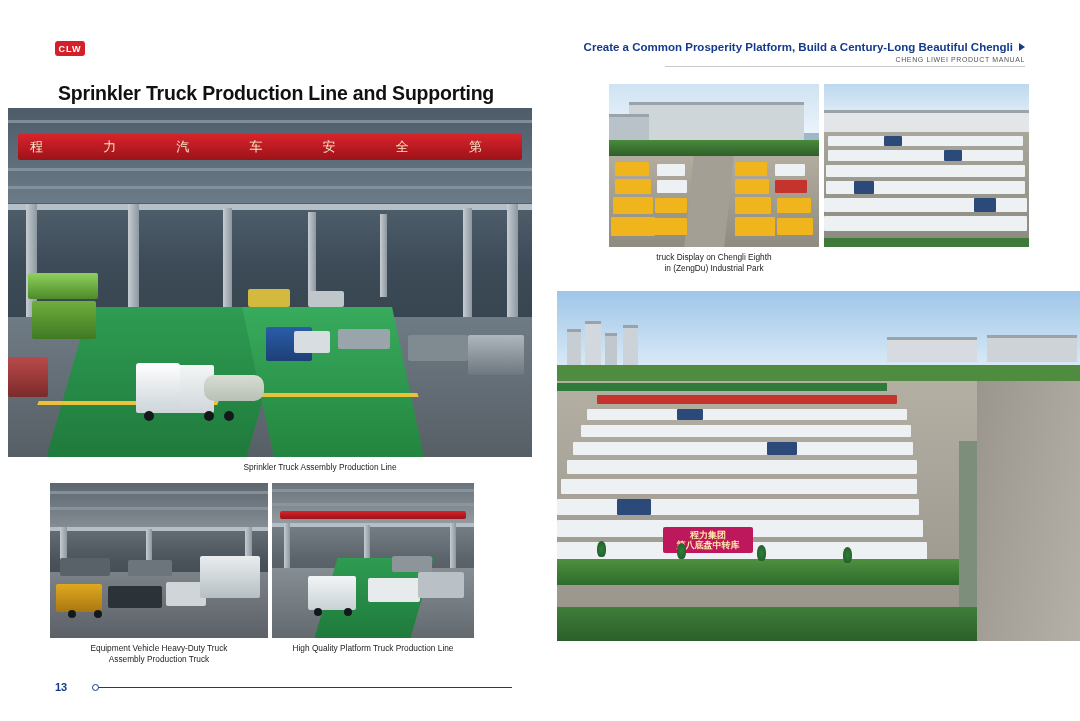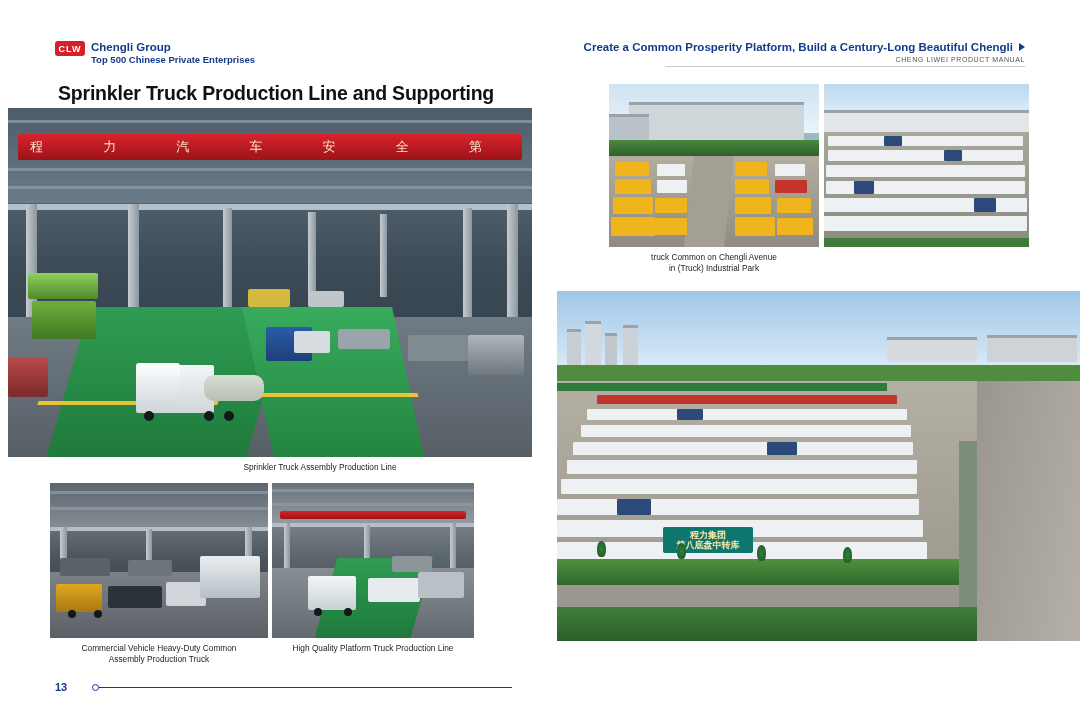--- a/index.html
+++ b/index.html
@@ -205,21 +205,21 @@
   .lot-road { position: absolute; background: #9c978d; }
   .bldg { position: absolute; background: #d9dde0; border-top: 3px solid #9aa3a9; }
   .truck-y { position: absolute; background: #f0b41c; border-radius: 1px; }
   .truck-w { position: absolute; background: #eef1f3; border-radius: 1px; }
   .truck-r { position: absolute; background: #c4342c; border-radius: 1px; }
   .truck-b { position: absolute; background: #2b4a7a; border-radius: 1px; }
   .hedge { position: absolute; background: #2f7a3a; }
   .tree { position: absolute; width: 9px; height: 16px; background: radial-gradient(#2f7f3a, #1d5626); border-radius: 50% 50% 40% 40%; }
   .banner {
     position: absolute;
-    background: #0f766e;
+    background: #be185d;
     color: #ffe9a8;
     font-size: 9px;
     font-weight: bold;
     display: flex;
     align-items: center;
     justify-content: center;
     border-radius: 2px;
     font-family: "DejaVu Sans", sans-serif;
     line-height: 1.15;
   }
@@ -228,24 +228,20 @@
 </style>
 </head>
 <body>
 
 <div class="spread">
 
   <div class="page page-left">
 
     <div class="brand">
       <div class="brand-logo">CLW</div>
-      <div class="brand-text">
-        <div class="brand-name">Chengli Group</div>
-        <div class="brand-sub">Top 500 Chinese Private Enterprises</div>
-      </div>
     </div>
 
     <div class="page-title">Sprinkler Truck Production Line and Supporting Equipment</div>
 
     <div class="figure fig-assembly">
       <div class="photo">
         <div class="factory">
           <div class="f-roof"></div>
           <div class="f-truss" style="left:0;right:0;top:12px;"></div>
           <div class="f-truss" style="left:0;right:0;top:60px;"></div>
@@ -304,21 +300,21 @@
           <div class="veh" style="left:58px; bottom:30px; width:54px; height:22px; background:#2b3238;"></div>
           <div class="veh" style="left:116px; bottom:32px; width:40px; height:24px; background:#cfd5d9;"></div>
           <div class="veh" style="left:150px; bottom:40px; width:60px; height:42px; background:linear-gradient(#e9edef,#b6bfc5);"></div>
           <div class="veh" style="left:10px; bottom:62px; width:50px; height:18px; background:#596169;"></div>
           <div class="veh" style="left:78px; bottom:62px; width:44px; height:16px; background:#6d757c;"></div>
           <div class="wheel" style="left:18px; bottom:20px; width:8px; height:8px;"></div>
           <div class="wheel" style="left:44px; bottom:20px; width:8px; height:8px;"></div>
         </div>
       </div>
       <div class="caption">
-        <div>Commercial Vehicle Heavy-Duty Common</div>
+        <div>Equipment Vehicle Heavy-Duty Truck</div>
         <div>Assembly Production Truck</div>
       </div>
     </div>
 
     <div class="figure fig-highquality">
       <div class="photo">
         <div class="factory" style="background:linear-gradient(#97a1a7,#5c656c 48%,#3b4349);">
           <div class="f-roof" style="height:40px; background:linear-gradient(#6a737a,#939ba1);"></div>
           <div class="f-truss" style="left:0;right:0;top:6px;"></div>
           <div class="f-truss" style="left:0;right:0;top:20px;"></div>
@@ -378,22 +374,22 @@
         <div class="truck-y" style="left:126px; top:78px;  width:32px; height:14px;"></div>
         <div class="truck-y" style="left:126px; top:95px;  width:34px; height:15px;"></div>
         <div class="truck-y" style="left:126px; top:113px; width:36px; height:17px;"></div>
         <div class="truck-y" style="left:126px; top:133px; width:40px; height:19px;"></div>
         <div class="truck-w" style="left:166px; top:80px;  width:30px; height:12px;"></div>
         <div class="truck-r" style="left:166px; top:96px;  width:32px; height:13px;"></div>
         <div class="truck-y" style="left:168px; top:114px; width:34px; height:15px;"></div>
         <div class="truck-y" style="left:168px; top:134px; width:36px; height:17px;"></div>
       </div>
       <div class="caption">
-        <div>truck Common on Chengli Avenue</div>
-        <div>in (Truck)  Industrial Park</div>
+        <div>truck Display on Chengli Eighth</div>
+        <div>in (ZengDu)  Industrial Park</div>
       </div>
     </div>
 
     <div class="figure fig-base">
       <div class="photo">
         <div class="lot-sky" style="height:22%; background:linear-gradient(#bdd8ee,#e4f0f9);"></div>
         <div class="bldg" style="left:0; top:26px; width:205px; height:22px; background:#e2e6e9;"></div>
         <div class="lot-ground" style="top:48px; background:linear-gradient(#a9a79c,#8b8a80);"></div>
         <div class="truck-w" style="left:4px;  top:52px; width:195px; height:10px;"></div>
         <div class="truck-w" style="left:4px;  top:66px; width:195px; height:11px;"></div>

